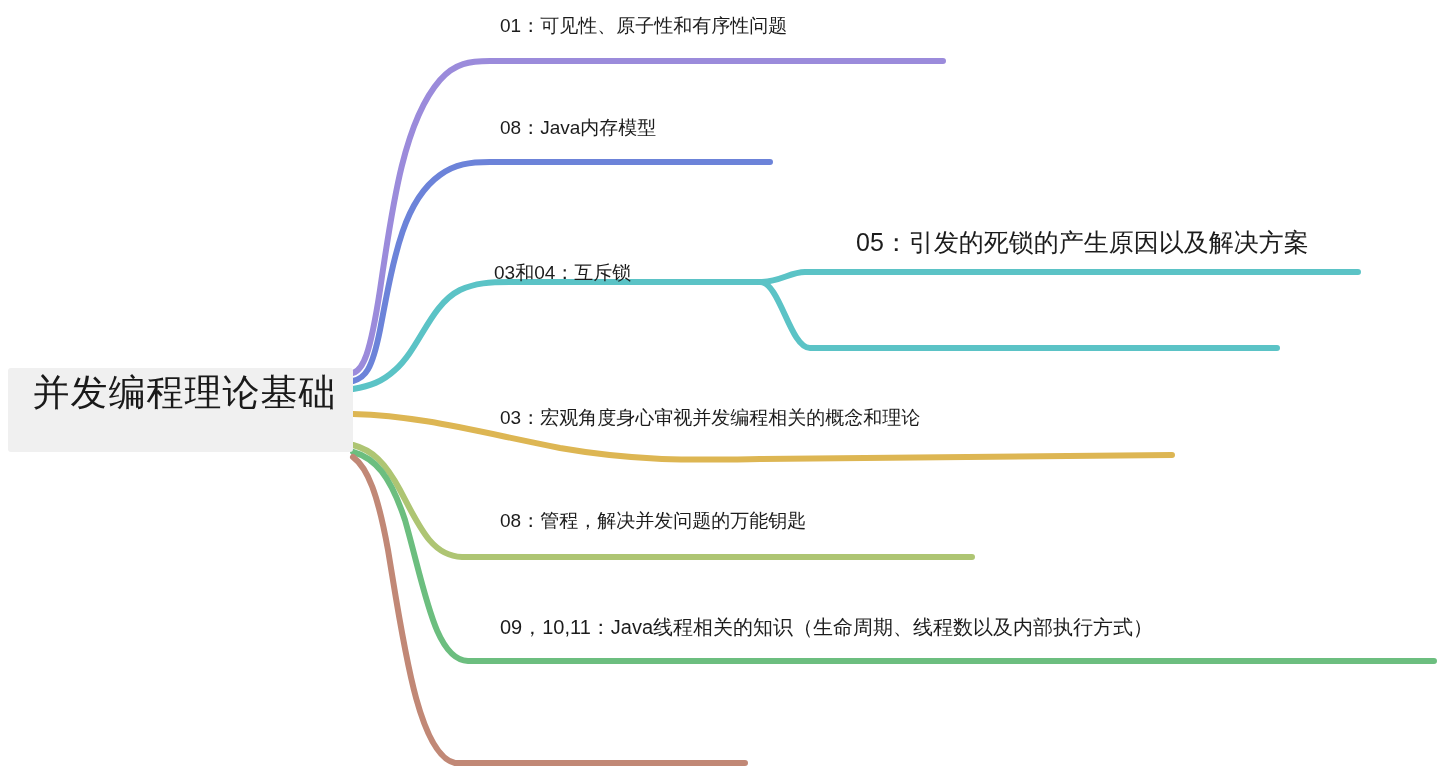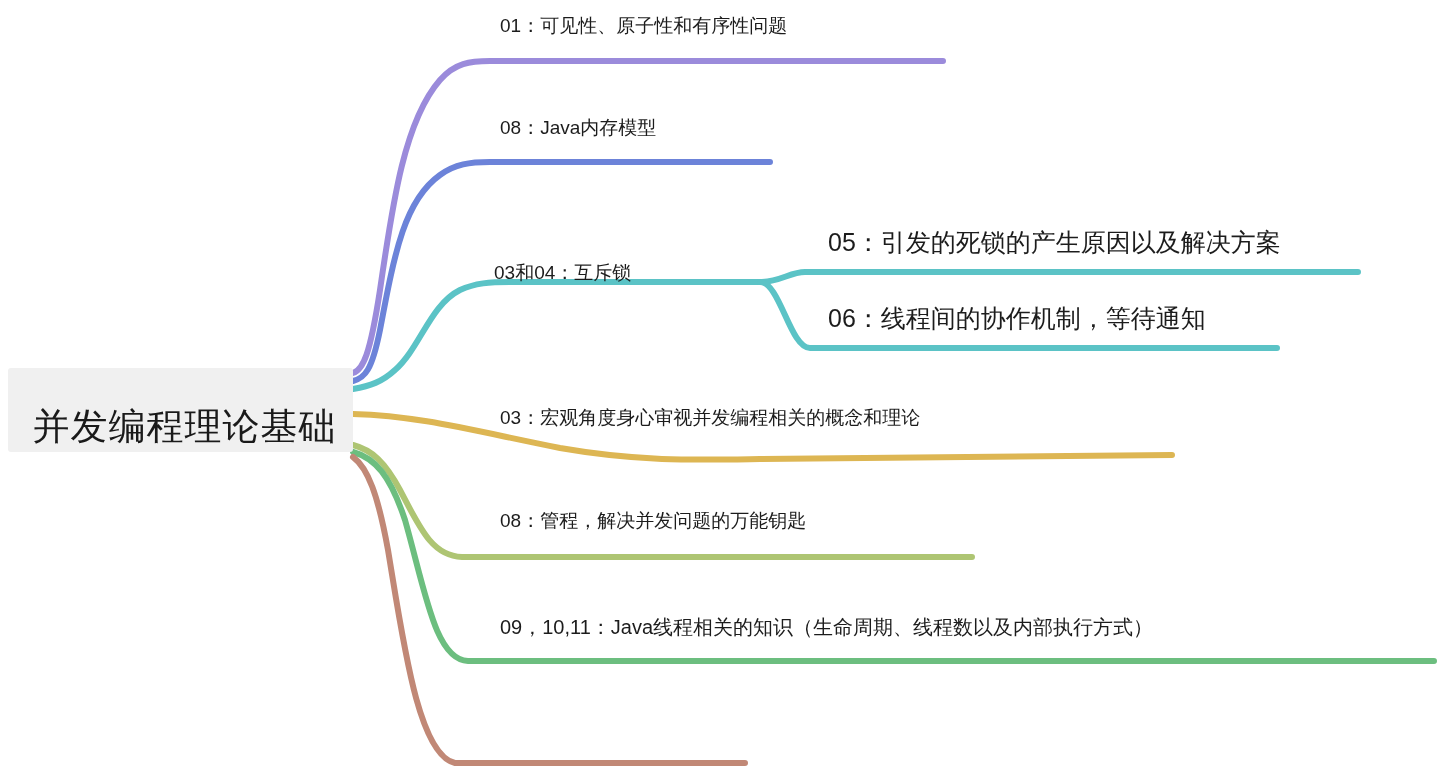--- a/index.html
+++ b/index.html
@@ -28,21 +28,21 @@
   }
   .root-node {
     position: absolute;
     left: 8px;
     top: 368px;
     width: 345px;
     height: 84px;
     background: #f0f0f0;
     border-radius: 3px;
     display: flex;
-    align-items: flex-end;
+    align-items: flex-start;
     justify-content: center;
     box-sizing: border-box;
     padding-left: 8px;
   }
   .root-label {
     font-size: 37px;
     color: #1a1a1a;
     letter-spacing: 1px;
     white-space: nowrap;
     font-weight: 400;
@@ -50,20 +50,21 @@
   .node-label {
     position: absolute;
     font-size: 19px;
     color: #1c1c1c;
     white-space: nowrap;
     line-height: 1.2;
     font-weight: 400;
   }
   .node-label.lvl2 {
     font-size: 25px;
+    margin-left: 28px;
   }
   .node-label.wide {
     font-size: 20px;
   }
 </style>
 </head>
 <body>
 
 <div id="canvas" style="background: rgb(255, 255, 255);">
 
@@ -93,21 +94,20 @@
   </div>
 
   <div class="node-label" style="left:500px; top:15px;">01：可见性、原子性和有序性问题</div>
 
   <div class="node-label" style="left:500px; top:117px;">08：Java内存模型</div>
 
   <div class="node-label" style="left:494px; top:262px;">03和04：互斥锁</div>
 
   <div class="node-label lvl2" style="left:828px; top:227px;">05：引发的死锁的产生原因以及解决方案</div>
 
-  <div class="node-label lvl2" style="left:828px; top:303px;">06：线程间的协作机制，等待通知</div>
 
   <div class="node-label" style="left:500px; top:407px;">03：宏观角度身心审视并发编程相关的概念和理论</div>
 
   <div class="node-label" style="left:500px; top:510px;">08：管程，解决并发问题的万能钥匙</div>
 
   <div class="node-label wide" style="left:500px; top:615px;">09，10,11：Java线程相关的知识（生命周期、线程数以及内部执行方式）</div>
 
 
 </div>
 

